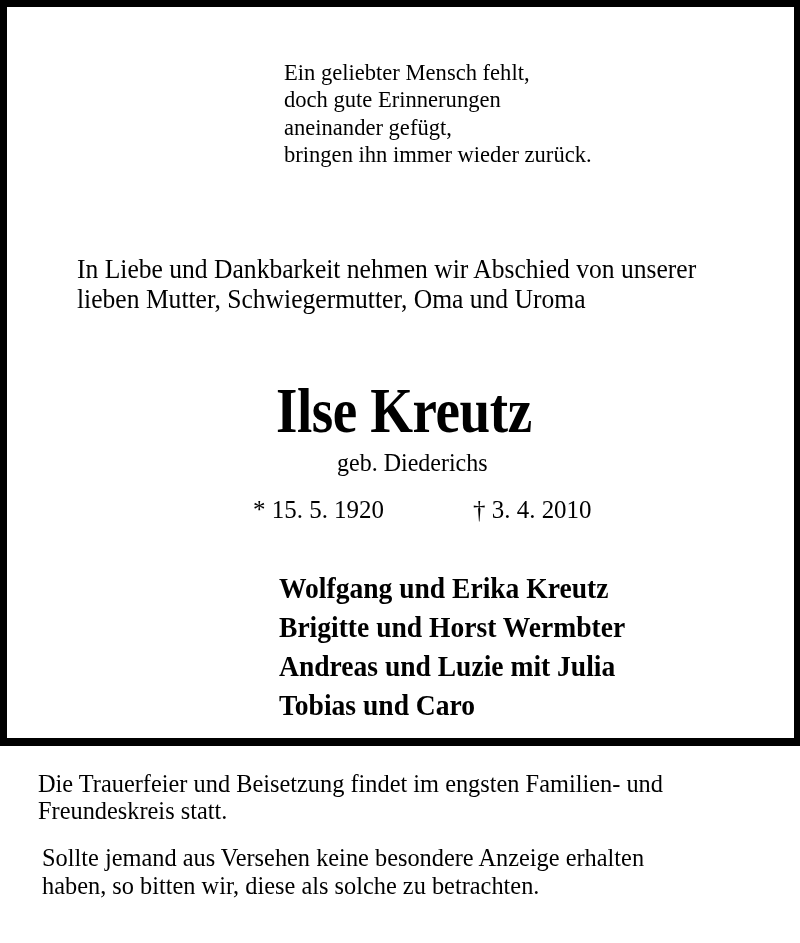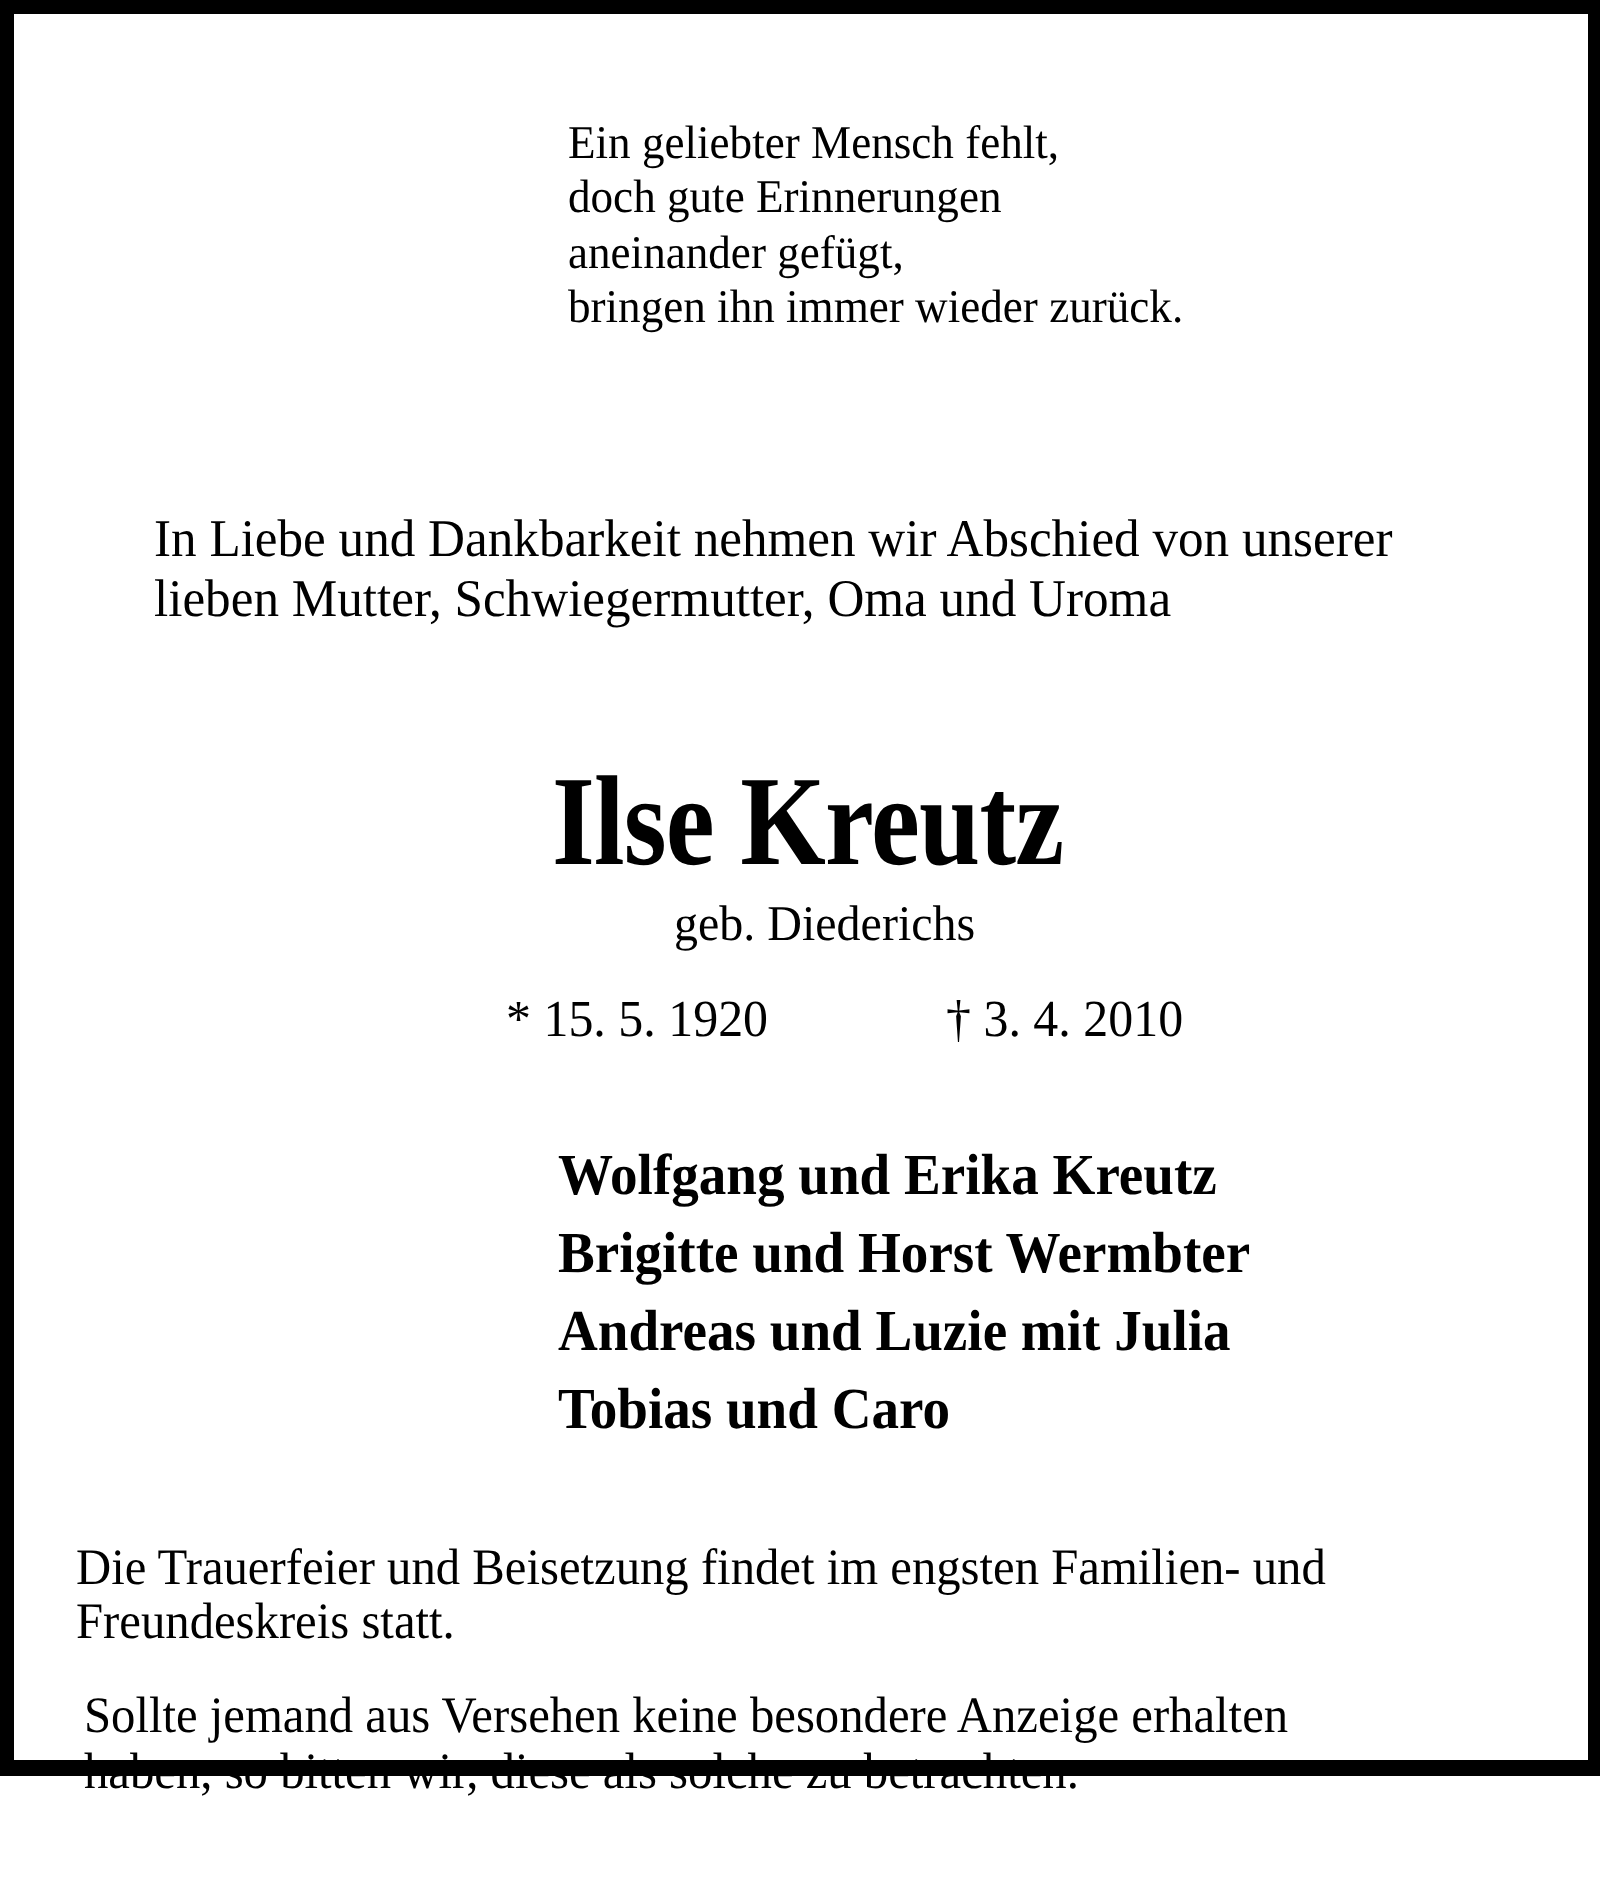--- a/index.html
+++ b/index.html
@@ -13,21 +13,21 @@
       position: relative;
       overflow: hidden;
       font-family: "Liberation Serif", "DejaVu Serif", serif;
       color: #000000;
     }
     .frame {
       position: absolute;
       left: 0;
       top: 0;
       width: 800px;
-      height: 888px;
+      height: 746px;
       box-sizing: border-box;
       border-top: 7px solid #000;
       border-left: 7px solid #000;
       border-right: 6px solid #000;
       border-bottom: 8px solid #000;
       background: #fff;
     }
     .block {
       position: absolute;
       white-space: nowrap;

